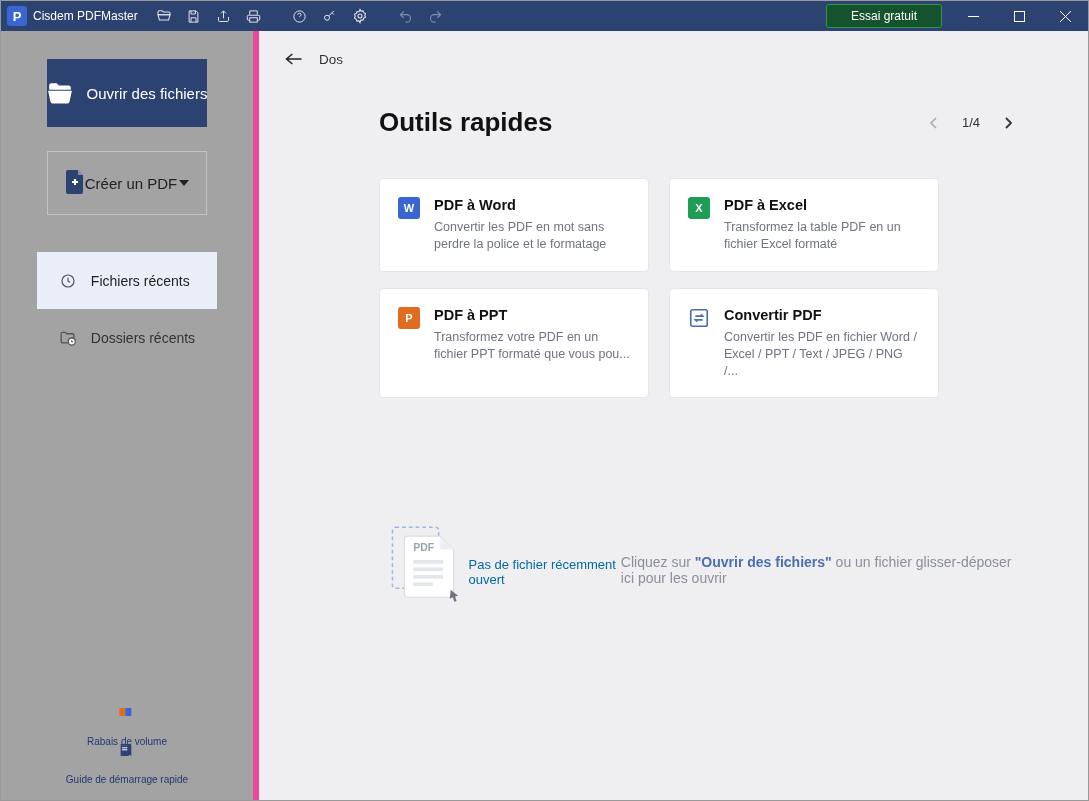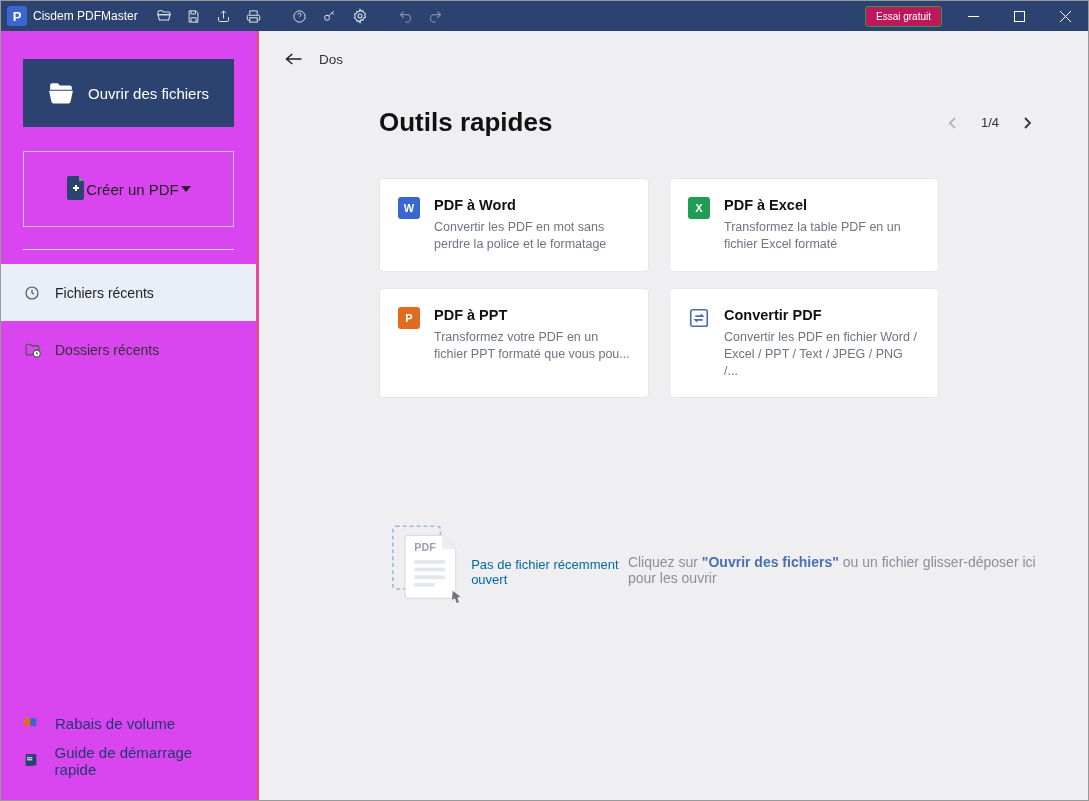--- a/index.html
+++ b/index.html
@@ -7,47 +7,47 @@
   .window { width: 1089px; height: 801px; display: flex; flex-direction: column; border: 1px solid #999; background: #efeff2; }
 
   
   .titlebar { height: 30px; background: #2c4270; display: flex; align-items: center; color: #fff; font-size: 12px; }
   .titlebar .app-icon { width: 20px; height: 20px; background: #3a66d1; border-radius: 3px; margin: 0 6px; display:flex; align-items:center; justify-content:center; font-weight:bold; font-size:13px;}
   .titlebar .title { padding-right: 8px; }
   .titlebar .tb-icons { display:flex; gap:2px; margin-left:4px; }
   .titlebar .tb-btn { width: 28px; height: 30px; display:flex; align-items:center; justify-content:center; opacity:.85; cursor:pointer; }
   .titlebar .tb-btn.undo, .titlebar .tb-btn.redo { opacity:.4; }
   .spacer { flex:1; }
-  .trial { background:#be185d; color:#fff; font-size:10px; padding:4px 10px; border-radius:3px; margin-right:8px; border:1px solid #2f9a3d; cursor:pointer;}
+  .trial { background:#14532d; color:#fff; font-size:12px; padding:4px 24px; border-radius:3px; margin-right:8px; border:1px solid #2f9a3d; cursor:pointer;}
   .winbtn { width: 46px; height:30px; display:flex; align-items:center; justify-content:center; cursor:pointer; }
 
   
   .body { flex:1; display:flex; min-height:0; }
 
   
-  .sidebar { width: 258px; background:#d946ef; border-right:3px solid #ec4899; display:flex; flex-direction:column; padding: 28px 0 0 0;}
+  .sidebar { width: 258px; background:#a3a3a3; border-right:6px solid #ec4899; display:flex; flex-direction:column; padding: 28px 0 0 0; align-items: center;}
   .side-main { padding: 0 22px; }
   .btn-primary { width:100%; height:68px; background:#2c4270; color:#fff; display:flex; align-items:center; justify-content:center; gap:14px; font-size:15px; cursor:pointer; }
   .btn-primary .ico { width:26px; height:22px; }
-  .btn-secondary { width:100%; height:76px; border:1px solid #bfc3cc; margin-top:24px; display:flex; align-items:center; justify-content:center; font-size:15px; cursor:pointer; color:#222;}
+  .btn-secondary { width:100%; height:64px; border:1px solid #bfc3cc; margin-top:24px; display:flex; align-items:center; justify-content:center; font-size:15px; cursor:pointer; color:#222;}
   .btn-secondary .caret { width:0;height:0;border-left:5px solid transparent;border-right:5px solid transparent;border-top:6px solid #222; margin-left:2px;}
   .side-sep { height:1px; background:#e5e5e9; margin: 22px 22px 14px 22px; }
   .side-nav { }
   .nav-item { height:57px; display:flex; align-items:center; gap:14px; padding: 0 22px; font-size:14px; color:#333; cursor:pointer;}
   .nav-item.active { background:#e9eef8; color:#222; }
   .nav-item .nav-ico { width:18px; height:18px; display:flex; align-items:center; justify-content:center; color:#555;}
   .side-bottom { margin-top:auto; padding: 0 0 20px 0;}
-  .side-link { height:38px; display:flex; align-items:center; gap:14px; padding:0 22px; font-size:15px; color:#1f3a6e; cursor:pointer;}
+  .side-link { height:38px; display:flex; align-items:center; gap:14px; padding:0 22px; font-size:10px; color:#1f3a6e; cursor:pointer;flex-direction:column;}
   .side-link .lk-ico { width:18px; height:18px; }
 
   
   .main { flex:1; min-width:0; background:#efeff2; display:flex; flex-direction:column; }
   .crumb { display:flex; align-items:center; gap:14px; height:56px; padding: 0 0 0 24px; font-size:13.5px; color:#333;}
   .crumb .back { width:22px; height:22px; cursor:pointer; display:flex; align-items:center; justify-content:center;}
-  .section { padding: 20px 41px 0 120px; }
+  .section { padding: 20px 60px 0 120px; }
   .sec-head { display:flex; align-items:center; }
   .sec-title { font-size:26px; font-weight:700; color:#111; }
   .pager { margin-left:auto; display:flex; align-items:center; gap:18px; font-size:13px; color:#333; margin-right: 10px;}
   .pg-btn { width:20px; height:20px; display:flex; align-items:center; justify-content:center; cursor:pointer; }
   .pg-btn.disabled { opacity:.35; cursor:default; }
 
   .cards { display:grid; grid-template-columns: 1fr 1fr; gap: 16px 20px; margin-top: 40px; width: 560px;}
   .card { background:#fff; border:1px solid #e6e6ea; border-radius:4px; padding:18px 18px 18px 18px; display:flex; gap:14px; cursor:pointer;}
   .card-ico { width:22px; height:22px; flex:none; border-radius:3px; display:flex; align-items:center; justify-content:center;}
   .card-body { min-width:0; }

